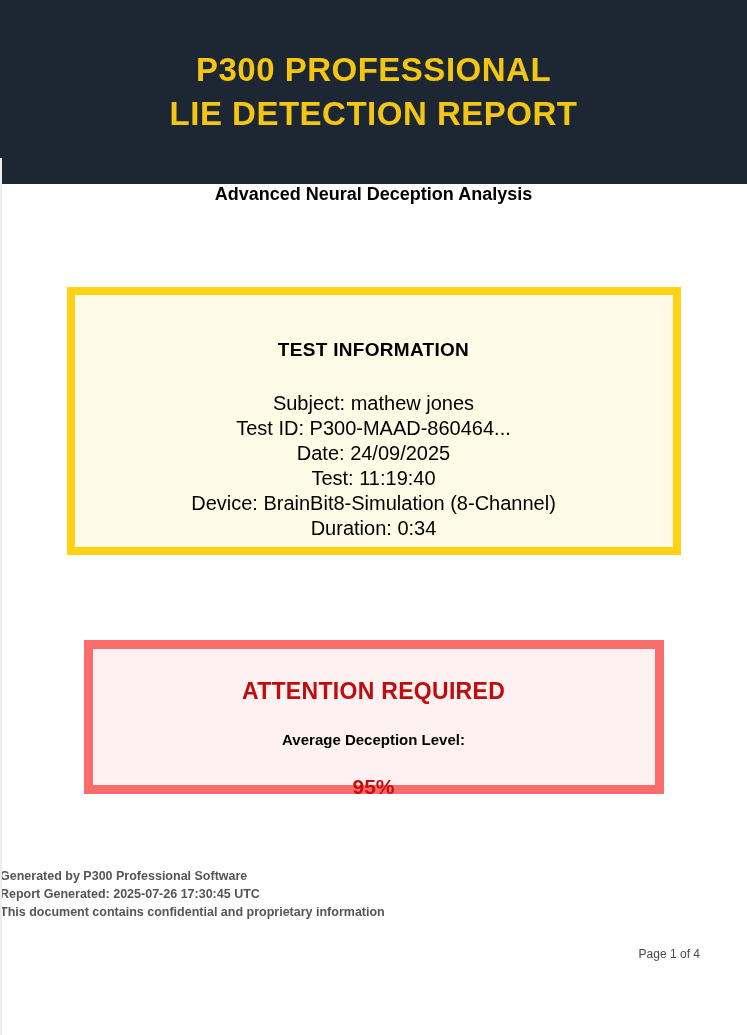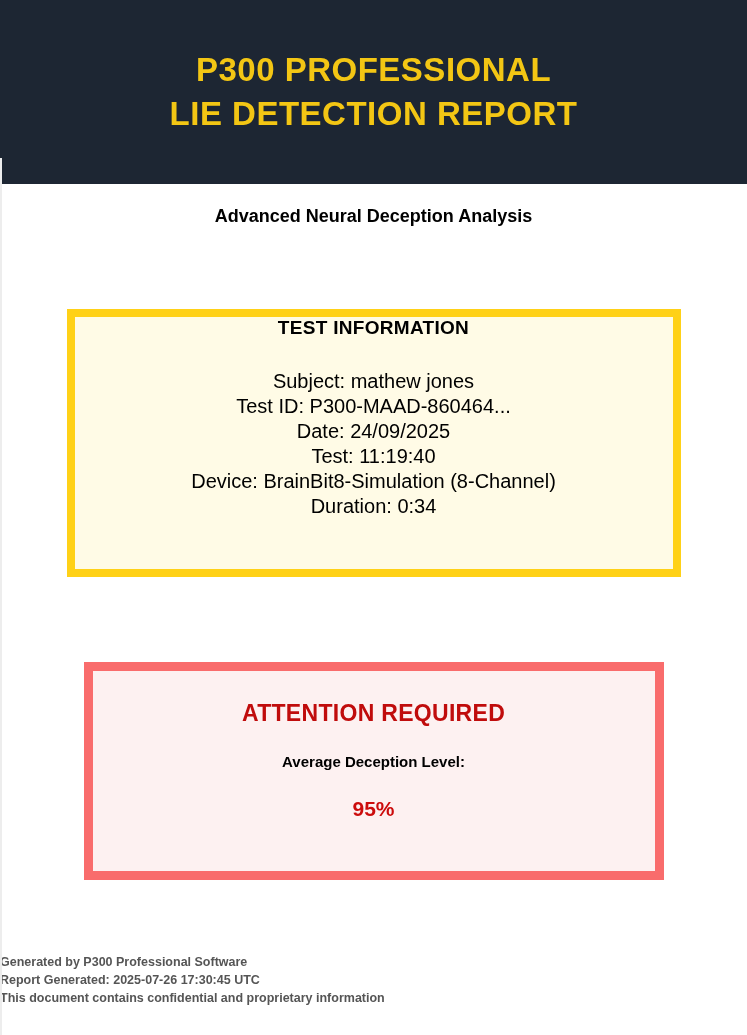--- a/index.html
+++ b/index.html
@@ -34,48 +34,48 @@
   }
   .masthead h1{
     font-size:33px;
     line-height:44px;
     font-weight:bold;
     color:var(--title-color);
     text-align:center;
     letter-spacing:0.5px;
   }
   .subtitle{
-    padding-top:22px;
     text-align:center;
     font-size:18px;
     font-weight:bold;
     line-height:21px;
   }
   .info-box{
     width:614px;
     height:268px;
     margin:82px auto 0;
     border:8px solid var(--info-border);
     background:var(--info-bg);
     text-align:center;
+    padding-top:44px;
   }
   .info-box h2{
     font-size:19px;
     line-height:22px;
     font-weight:bold;
     margin-bottom:30px;
     letter-spacing:0.3px;
   }
   .info-box p{
     font-size:20px;
     line-height:25px;
   }
   .alert-box{
     width:580px;
-    height:218px;
+    height:154px;
     margin:85px auto 0;
     border:9px solid var(--alert-border);
     background:var(--alert-bg);
     text-align:center;
     padding-top:29px;
   }
   .alert-box h2{
     font-size:23px;
     line-height:27px;
     font-weight:bold;

